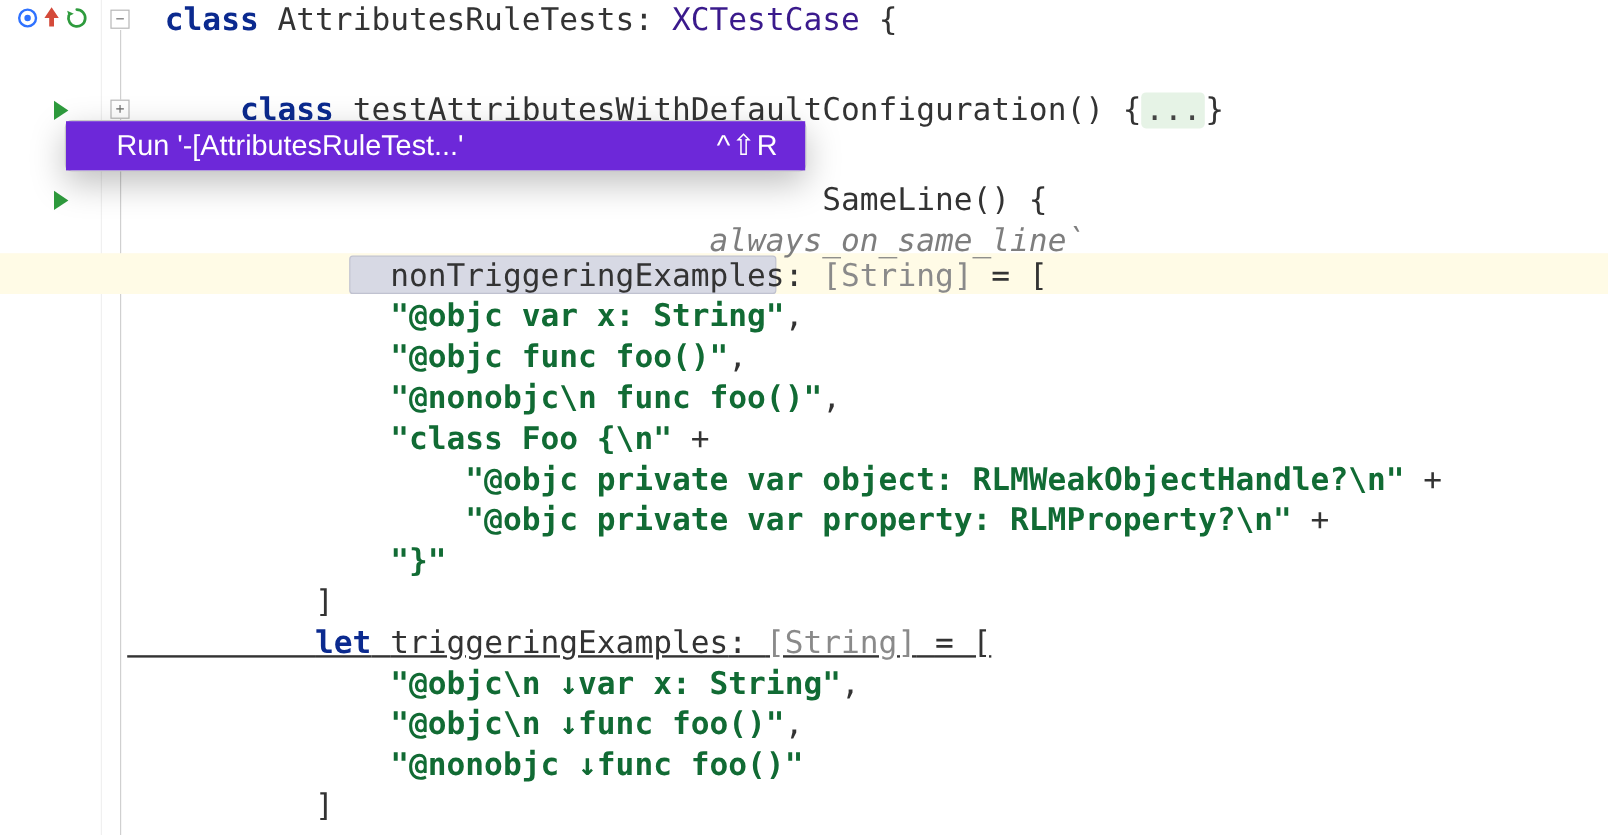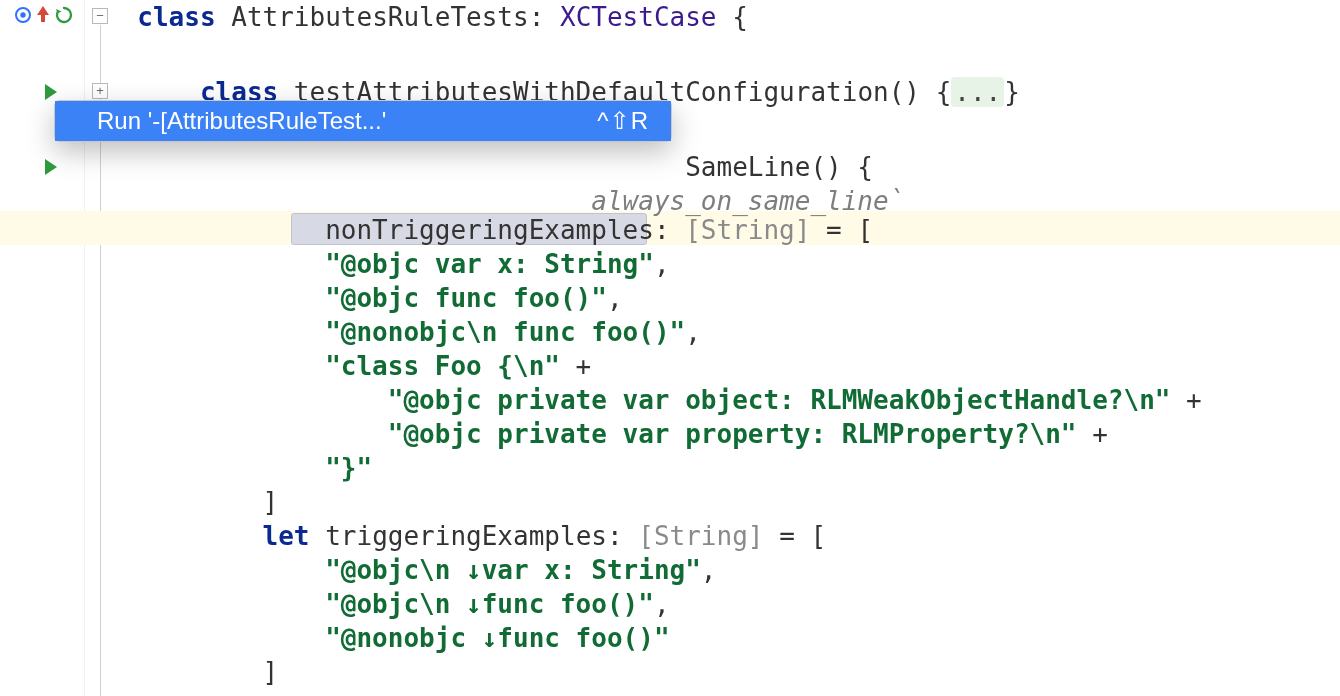--- a/index.html
+++ b/index.html
@@ -122,21 +122,21 @@
     font-size: 24px;
   }
   .menu-item {
     display: flex;
     justify-content: space-between;
     align-items: center;
     padding: 6px 22px 6px 42px;
     color: #222;
   }
   .menu-item.sel {
-    background: #3b82f6;
+    background: #6d28d9;
     color: #fff;
   }
   .menu-short {
     font-family: -apple-system, "Helvetica Neue", Arial, sans-serif;
     letter-spacing: 1px;
   }
 
   
   .run-tri {
     position: absolute;
@@ -226,21 +226,21 @@
     <div class="line z1" style="top:349px;"><span>              </span><span class="str">"class Foo {\n"</span><span class="punc"> +</span></div>
     
     <div class="line z1" style="top:383px;"><span>                  </span><span class="str">"@objc private var object: RLMWeakObjectHandle?\n"</span><span class="punc"> +</span></div>
     
     <div class="line z1" style="top:417px;"><span>                  </span><span class="str">"@objc private var property: RLMProperty?\n"</span><span class="punc"> +</span></div>
     
     <div class="line z1" style="top:451px;"><span>              </span><span class="str">"}"</span></div>
     
     <div class="line z1" style="top:485px;"><span>          </span><span class="punc">]</span></div>
     
-    <div class="line z1" style="top:519px;"><span>          </span><span class="kw">let</span><span> </span><span class="id">triggeringExamples</span><span class="punc">: </span><span class="hint">[String]</span><span> </span><span class="punc">= [</span></div>
+    <div class="line z1" style="top:519px;text-decoration:underline;"><span>          </span><span class="kw">let</span><span> </span><span class="id">triggeringExamples</span><span class="punc">: </span><span class="hint">[String]</span><span> </span><span class="punc">= [</span></div>
     
     <div class="line z1" style="top:553px;"><span>              </span><span class="str">"@objc\n ↓var x: String"</span><span class="punc">,</span></div>
     
     <div class="line z1" style="top:587px;"><span>              </span><span class="str">"@objc\n ↓func foo()"</span><span class="punc">,</span></div>
     
     <div class="line z1" style="top:621px;"><span>              </span><span class="str">"@nonobjc ↓func foo()"</span></div>
     
     <div class="line z1" style="top:655px;"><span>          </span><span class="punc">]</span></div>
 
   </div>

